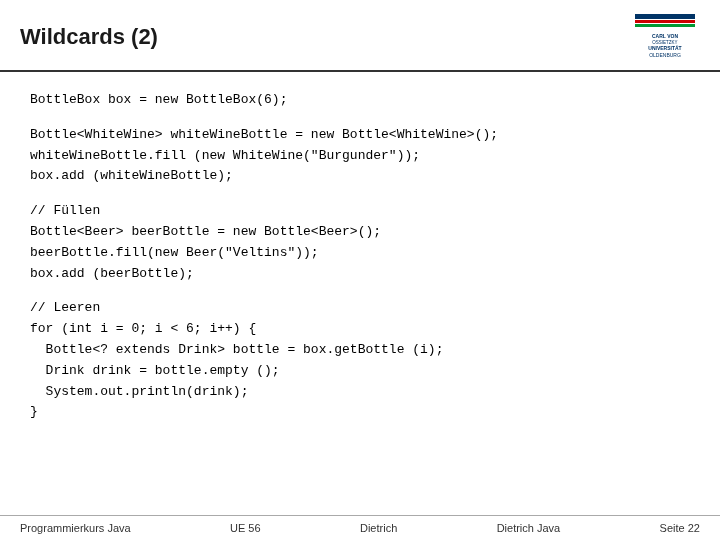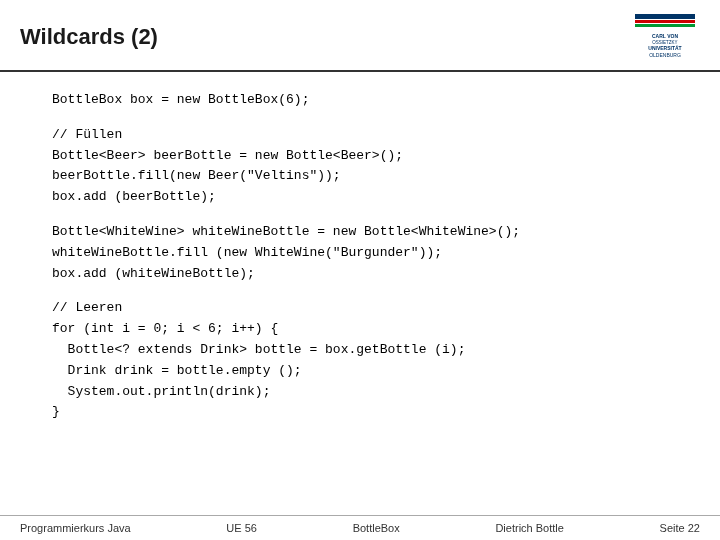--- a/index.html
+++ b/index.html
@@ -54,21 +54,20 @@
       display: flex;
       flex-direction: column;
     }
 
     .code-block {
       font-family: 'Courier New', Courier, monospace;
       font-size: 13px;
       line-height: 1.6;
       color: #000000;
       white-space: pre;
-      margin-left: 22px;
     }
 
     .code-section {
       margin-bottom: 14px;
     }
 
     .footer {
       border-top: 1px solid #aaa;
       padding: 6px 20px;
       display: flex;
@@ -105,42 +104,42 @@
       </svg>
     </div>
   </div>
 
   <div class="content">
     <div class="code-section">
       <div class="code-block">BottleBox box = new BottleBox(6);</div>
     </div>
 
     <div class="code-section">
+      <div class="code-block">Bottle&lt;WhiteWine&gt; whiteWineBottle = new Bottle&lt;WhiteWine&gt;();
+whiteWineBottle.fill (new WhiteWine("Burgunder"));
+box.add (whiteWineBottle);</div>
+    </div>
+
+    <div class="code-section">
       <div class="code-block">// Füllen
 Bottle&lt;Beer&gt; beerBottle = new Bottle&lt;Beer&gt;();
 beerBottle.fill(new Beer("Veltins"));
 box.add (beerBottle);</div>
-    </div>
-
-    <div class="code-section">
-      <div class="code-block">Bottle&lt;WhiteWine&gt; whiteWineBottle = new Bottle&lt;WhiteWine&gt;();
-whiteWineBottle.fill (new WhiteWine("Burgunder"));
-box.add (whiteWineBottle);</div>
     </div>
 
     <div class="code-section">
       <div class="code-block">// Leeren
 for (int i = 0; i &lt; 6; i++) {
   Bottle&lt;? extends Drink&gt; bottle = box.getBottle (i);
   Drink drink = bottle.empty ();
   System.out.println(drink);
 }</div>
     </div>
   </div>
 
   <div class="footer">
     <span class="footer-item">Programmierkurs Java</span>
     <span class="footer-item">UE 56</span>
-    <span class="footer-item">BottleBox</span>
-    <span class="footer-item">Dietrich Bottle</span>
+    <span class="footer-item">Dietrich</span>
+    <span class="footer-item">Dietrich Java</span>
     <span class="footer-item">Seite 22</span>
   </div>
 </div>
 
 </body></html>

